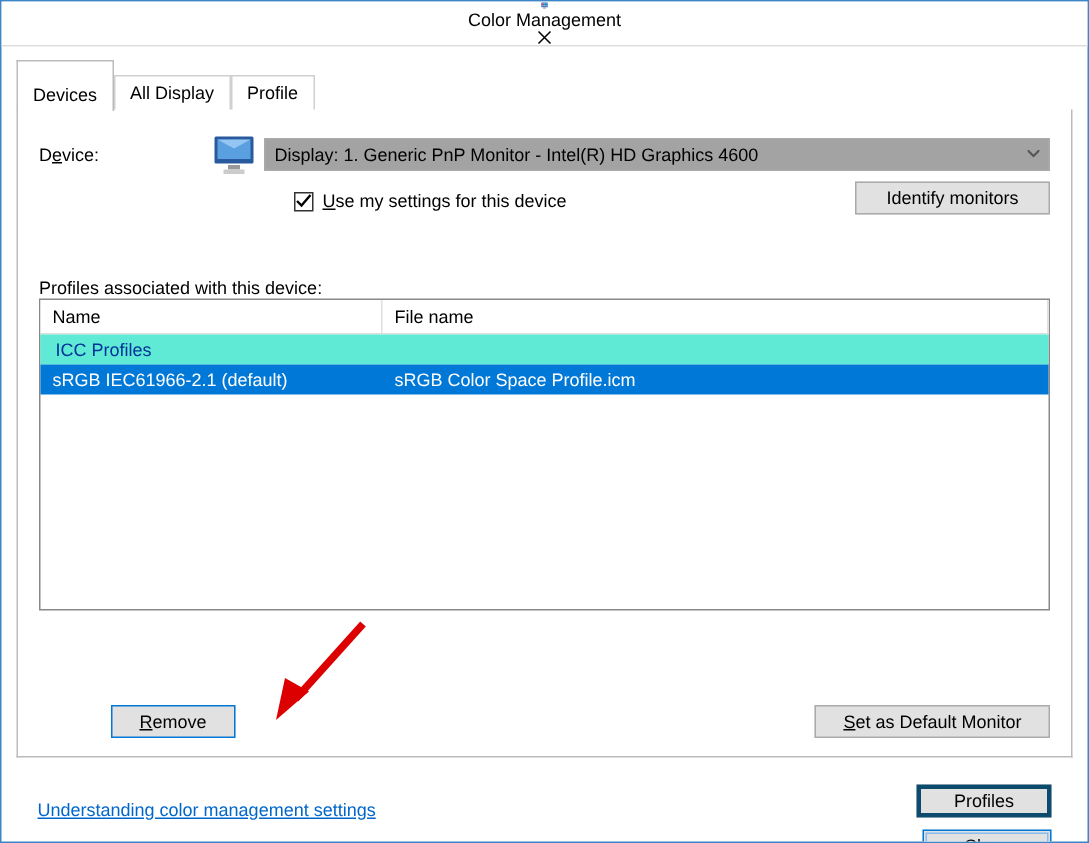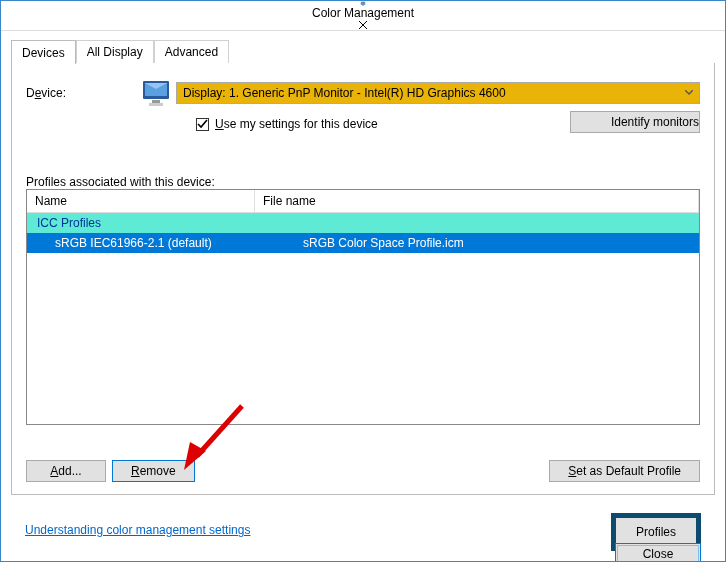--- a/index.html
+++ b/index.html
@@ -8,63 +8,63 @@
 
 .titlebar { display: flex; align-items: center; height: 30px; background: #fff; border-bottom: 1px solid #ddd; flex-direction: column; }
 .titlebar .app-icon { width: 16px; height: 16px; margin: 0 8px 0 8px; }
 .titlebar .title { flex: 1; color: #000; }
 .titlebar .close-btn { width: 45px; height: 29px; display: flex; align-items: center; justify-content: center; cursor: pointer; }
 
 
 .tabstrip { display: flex; align-items: flex-end; margin: 8px 0 0 10px; position: relative; }
 .tab { padding: 4px 10px; border: 1px solid #bbb; background: #fff; color: #000; cursor: pointer; position: relative; border-bottom: none; margin-right: 0; }
 .tab:not(.active) { background: #fff; border-color: #d0d0d0; top: 0; }
-.tab.active { border-color: #bbb; z-index: 2; background: #fff; top: 1px; padding-top: 5px; }
+.tab.active { border-color: #bbb; z-index: 2; background: #fff; top: 1px; padding-top: 15px; }
 .tab-panel { border: 1px solid #bbb; border-top: none; margin: 0 10px 0 10px; padding: 14px; height: 432px; position: relative; }
 
 
 .device-row { display: flex; align-items: center; gap: 4px; margin-bottom: 8px; }
 .device-label { width: 110px; }
 .device-label .u { text-decoration: underline; }
 .monitor-icon { width: 32px; height: 32px; flex: 0 0 32px; }
-.device-select { flex: 1; border: 1px solid #aaa; background: #eab308; height: 22px; display: flex; align-items: center; padding: 0 6px; cursor: pointer; }
+.device-select { flex: 1; border: 1px solid #aaa; background: #a3a3a3; height: 22px; display: flex; align-items: center; padding: 0 6px; cursor: pointer; }
 .device-select .chev { margin-left: auto; }
 
 .checkbox-row { display: flex; align-items: center; margin-left: 170px; margin-bottom: 6px; }
 .checkbox-row .cb { width: 13px; height: 13px; border: 1px solid #333; margin-right: 6px; display: flex; align-items: center; justify-content: center; }
 .checkbox-row .cb svg { width: 11px; height: 11px; }
 .checkbox-row .u { text-decoration: underline; }
 
-.identify-btn { position: absolute; right: 14px; top: 48px; width: 130px; height: 22px; border: 1px solid #aaa; background: #e1e1e1; display: flex; align-items: center; justify-content: flex-end; cursor: pointer; }
+.identify-btn { position: absolute; right: 14px; top: 48px; width: 130px; height: 22px; border: 1px solid #aaa; background: #e1e1e1; display: flex; align-items: center; justify-content: center; cursor: pointer; }
 
 .profiles-label { margin-top: 44px; margin-bottom: 0; }
 
 
-.list { border: 1px solid #888; height: 236px; background: #fff; }
+.list { border: 1px solid #888; height: 208px; background: #fff; }
 .list-head { display: flex; border-bottom: 1px solid #ddd; background: #fff; }
 .list-head .col { padding: 4px 8px; border-right: 1px solid #e0e0e0; }
 .col-name { width: 228px; }
 .col-file { flex: 1; }
 .list-group { background: #5eead4; color: #003399; padding: 3px 10px; }
 .list-row { display: flex; background: #0078d7; color: #fff; }
-.list-row .cell { padding: 3px 8px; margin-left: 20px; }
+.list-row .cell { padding: 3px 8px; }
 .list-row .cell-name { width: 228px; }
 .list-row .cell-file { flex: 1; }
 
 
 .panel-buttons { position: absolute; left: 14px; bottom: 12px; display: flex; gap: 6px; }
 .panel-buttons-right { position: absolute; right: 14px; bottom: 12px; }
 .btn { height: 22px; border: 1px solid #aaa; background: #e1e1e1; padding: 0 18px; display: flex; align-items: center; justify-content: center; cursor: pointer; min-width: 80px; }
 .btn .u { text-decoration: underline; }
-.btn.focused { border-color: #0078d7; }
+.btn.focused { border-color: #0078d7; margin-left: 48px; }
 
 
 .footer { position: relative; margin: 10px 10px 0 10px; height: 60px; }
 .link { color: #0066cc; text-decoration: underline; cursor: pointer; position: absolute; left: 14px; top: 18px; }
-.profiles-btn { position: absolute; right: 14px; top: 8px; width: 90px; height: 38px; border: 5px solid #0c4a6e; background: #e1e1e1; display: flex; align-items: center; justify-content: center; cursor: pointer; }
+.profiles-btn { position: absolute; right: 14px; top: 8px; width: 90px; height: 22px; border: 3px solid #0c4a6e; background: #e1e1e1; display: flex; align-items: center; justify-content: center; cursor: pointer; }
 .close-button { position: absolute; right: 14px; bottom: 0; width: 86px; height: 22px; border: 1px solid #0078d7; background: #e1e1e1; outline: 1px solid #86bdf0; outline-offset: -3px; display: flex; align-items: center; justify-content: center; cursor: pointer; }
 
 
 .arrow { position: absolute; left: 170px; top: 333px; pointer-events: none; }
 </style>
 </head>
 <body>
 
 <div class="titlebar">
   <svg class="app-icon" viewBox="0 0 16 16">
@@ -79,21 +79,21 @@
   <div class="close-btn">
     <svg width="10" height="10" viewBox="0 0 10 10">
         <path d="M1 1L9 9M9 1L1 9" stroke="#000" stroke-width="1"></path>
       </svg>
   </div>
 </div>
 
 <div class="tabstrip">
   <div class="tab active">Devices</div>
   <div class="tab">All Display</div>
-  <div class="tab">Advanced</div>
+  <div class="tab">Profile</div>
 </div>
 
 <div class="tab-panel">
 
   <div class="device-row">
     <div class="device-label">
       <span>D</span><span class="u">e</span><span>vice:</span>
     </div>
     <svg class="monitor-icon" viewBox="0 0 32 32">
       <rect x="3" y="4" width="26" height="18" rx="1" fill="#2a5a9e"></rect>
@@ -131,30 +131,27 @@
       <div class="col col-file">File name</div>
     </div>
     <div class="list-group">ICC Profiles</div>
     <div class="list-row">
       <div class="cell cell-name">sRGB IEC61966-2.1 (default)</div>
       <div class="cell cell-file">sRGB Color Space Profile.icm</div>
     </div>
   </div>
 
   <div class="panel-buttons">
-    <div class="btn">
-      <span><span class="u">A</span><span>dd...</span></span>
-    </div>
     <div class="btn focused">
       <span><span class="u">R</span><span>emove</span></span>
     </div>
   </div>
   <div class="panel-buttons-right">
     <div class="btn" style="min-width:140px">
-      <span><span class="u">S</span><span>et as Default Profile</span></span>
+      <span><span class="u">S</span><span>et as Default Monitor</span></span>
     </div>
   </div>
 
   <svg class="arrow" width="70" height="80" viewBox="0 0 70 80">
     <line x1="60" y1="10" x2="15" y2="60" stroke="#d00" stroke-width="5"></line>
     <polygon points="2,74 24,55 8,46" fill="#d00"></polygon>
   </svg>
 
 </div>
 

